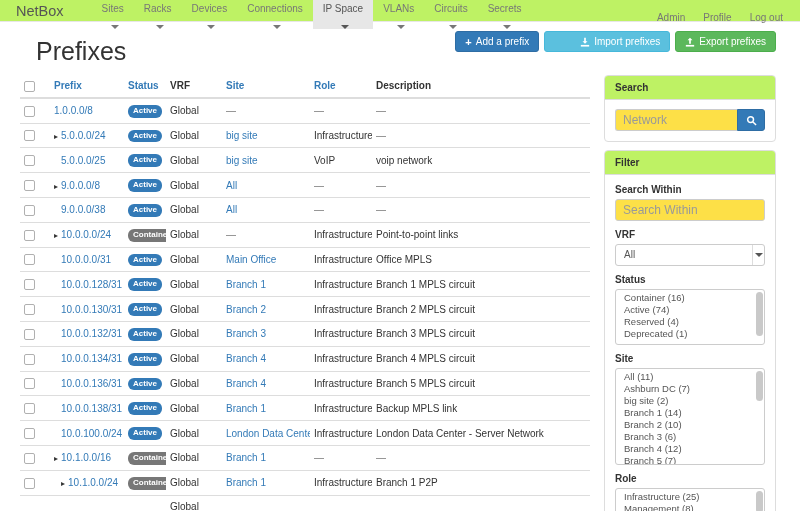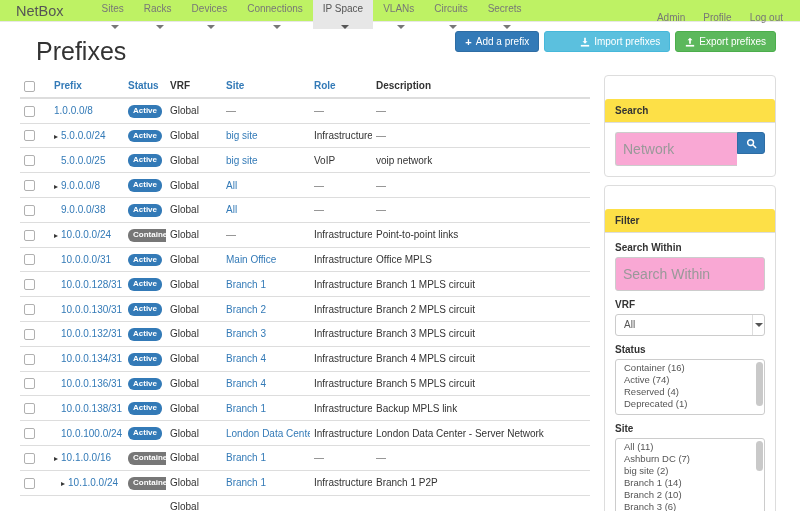--- a/index.html
+++ b/index.html
@@ -75,29 +75,29 @@
   a.link { color: #337ab7; cursor: pointer; }
   .badge {
     display: inline-block; padding: 2px 5px; font-size: 8px; font-weight: bold;
     color: #fff; border-radius: 6px; line-height: 1.1;
   }
   .dash { color: #777; }
 
   
   .panel { border: 1px solid #ddd; border-radius: 4px; margin-bottom: 8px; background: #fff; }
   .panel-head {
-    background: #fde047; border-bottom: 1px solid #ddd; border-radius: 3px 3px 0 0;
-    padding: 6px 10px; font-size: 10px; font-weight: bold; color: #333; margin-top: 23px;
+    background: #bef264; border-bottom: 1px solid #ddd; border-radius: 3px 3px 0 0;
+    padding: 6px 10px; font-size: 10px; font-weight: bold; color: #333;
   }
   .panel-body { padding: 9px 10px 10px; }
   .fld-label { font-weight: bold; font-size: 10px; color: #333; margin: 8px 0 4px; }
   .fld-label:first-child { margin-top: 0; }
   .inp {
-    width: 100%; height: 34px; border: 1px solid #ccc; border-radius: 3px;
-    padding: 0 7px; font-size: 14px; color: #555; font-family: inherit; background: #f9a8d4;
+    width: 100%; height: 22px; border: 1px solid #ccc; border-radius: 3px;
+    padding: 0 7px; font-size: 12px; color: #555; font-family: inherit; background: #fde047;
   }
   .inp::placeholder { color: #999; }
   .search-group { display: flex; }
   .search-group .inp { border-radius: 3px 0 0 3px; border-right: none; flex: 1; min-width: 0; }
   .search-btn {
     width: 28px; height: 22px; flex: none; background: #337ab7; border: 1px solid #2e6da4;
     border-radius: 0 3px 3px 0; display: flex; align-items: center; justify-content: center; cursor: pointer;
   }
   .search-btn svg { width: 11px; height: 11px; stroke: #fff; fill: none; stroke-width: 1.6; }
   .selectbox {

